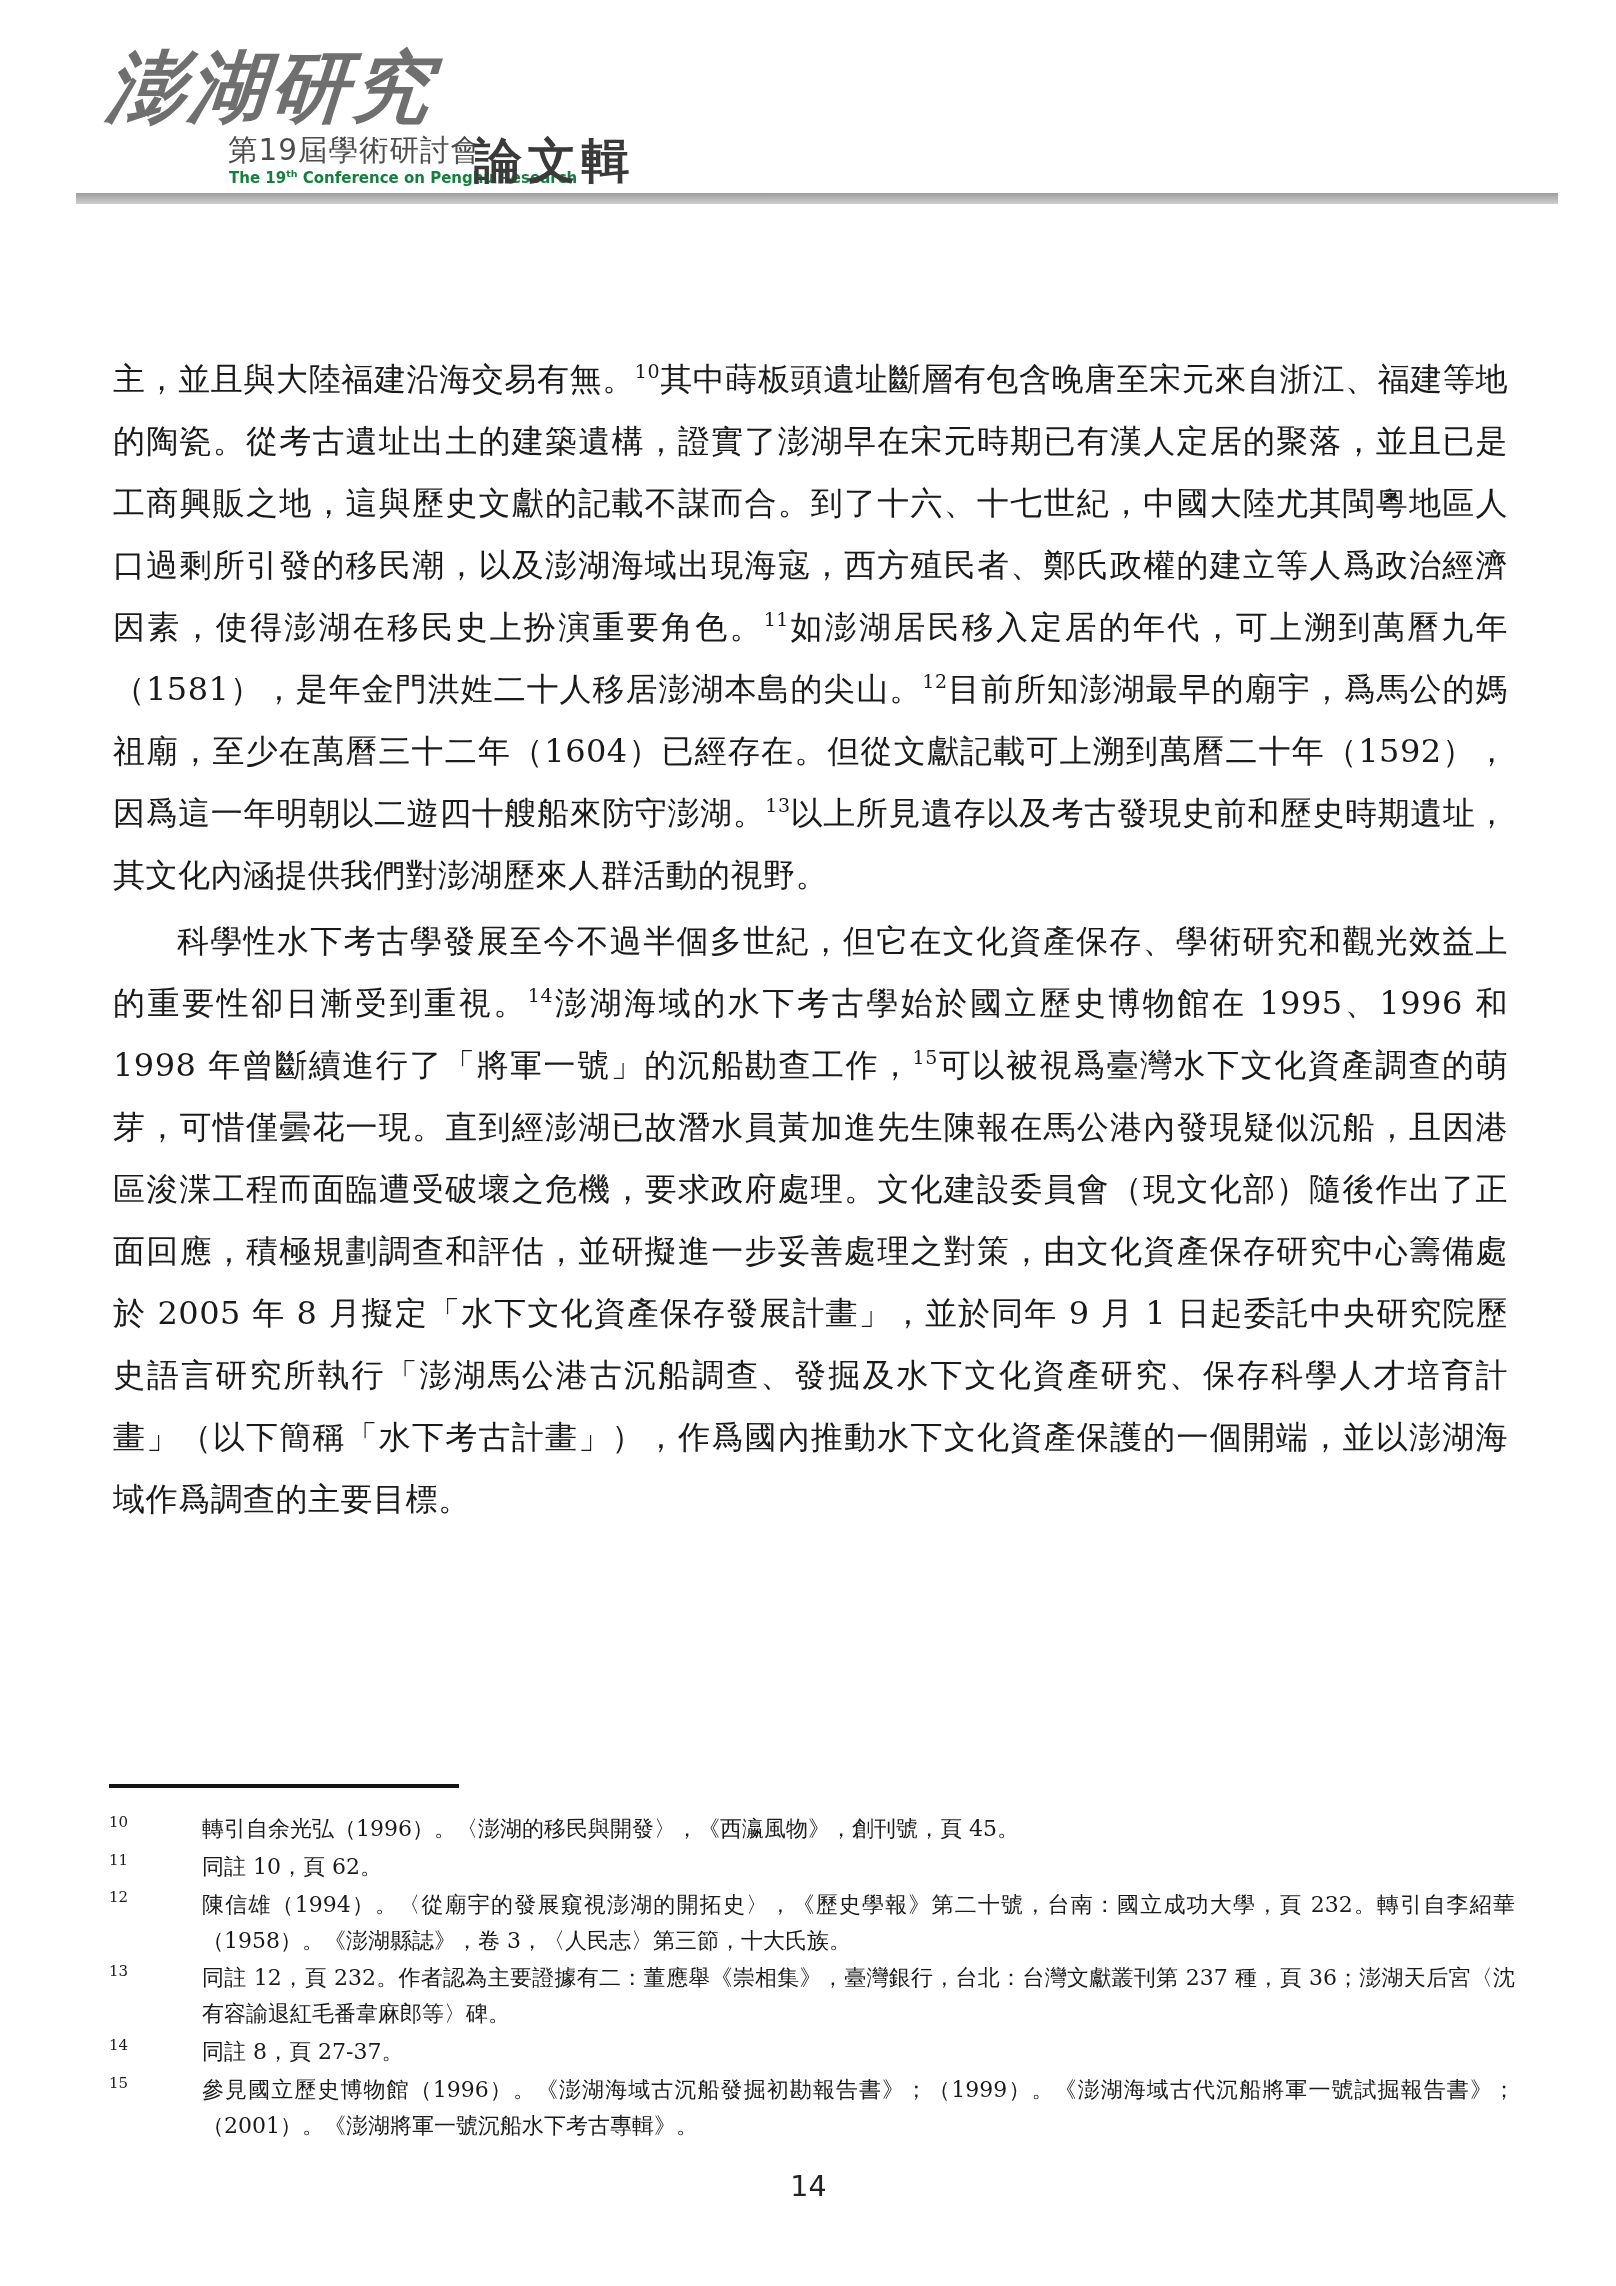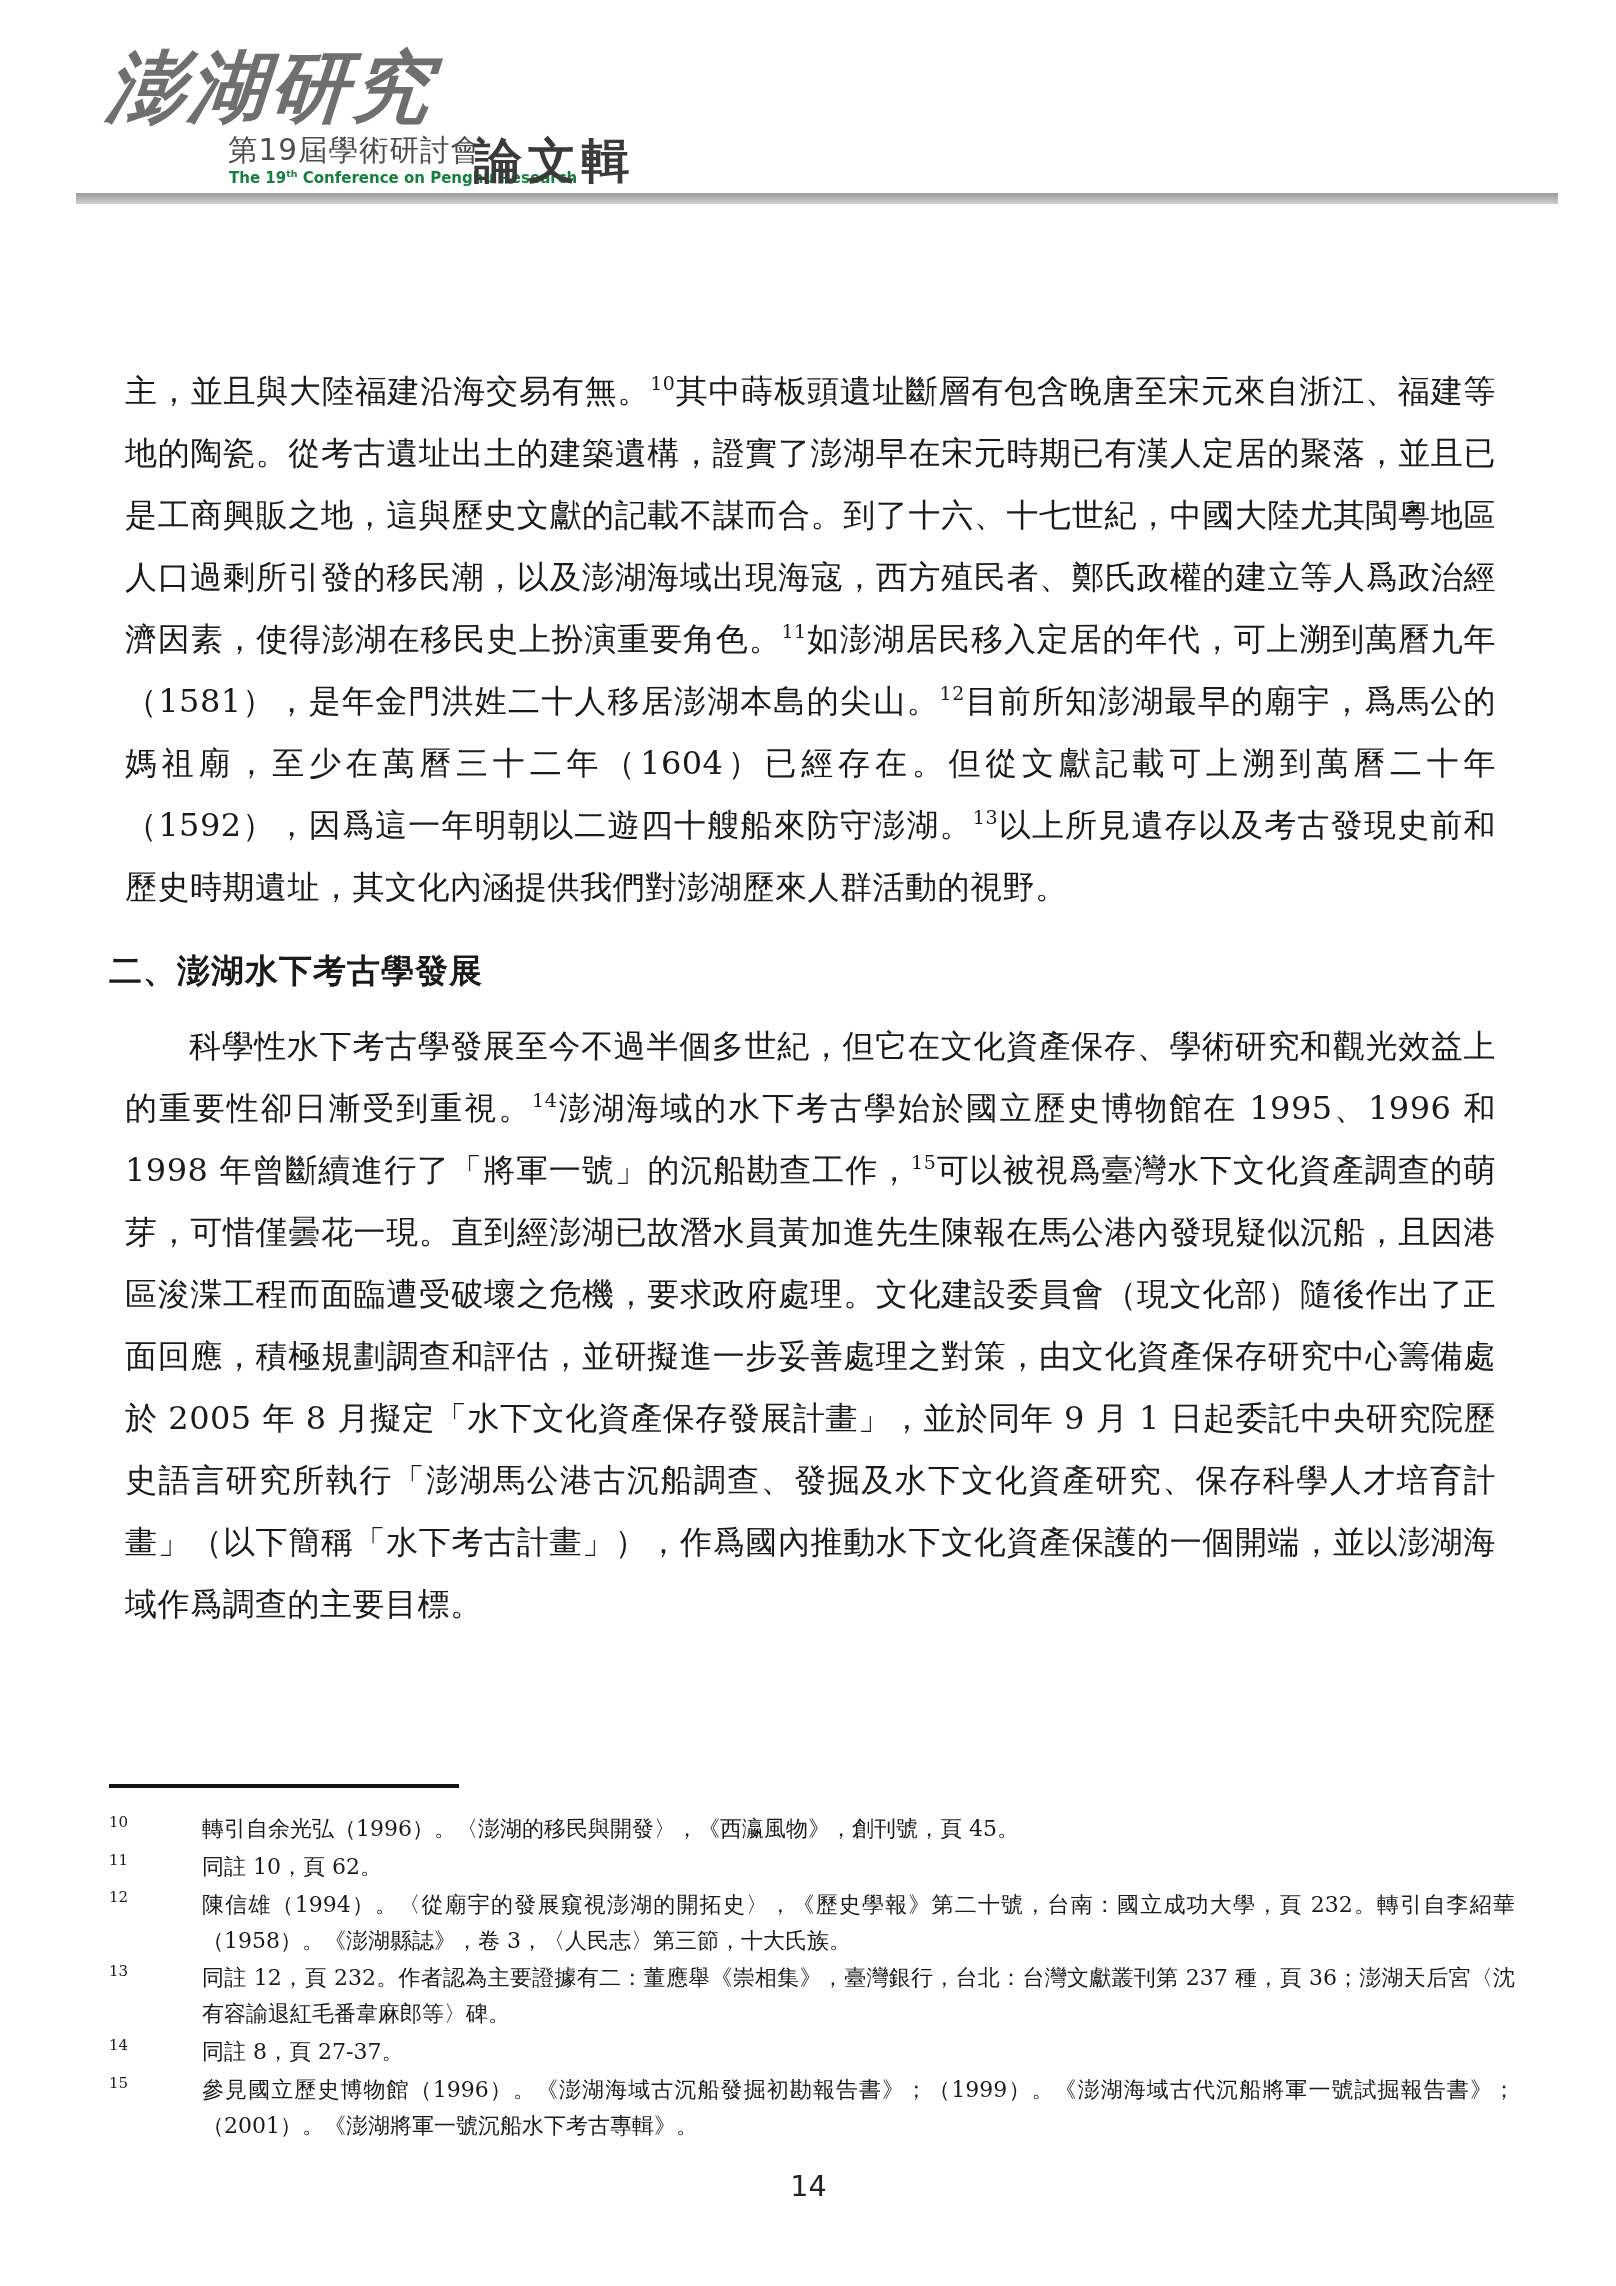--- a/index.html
+++ b/index.html
@@ -55,21 +55,21 @@
   }
 
   
   .body-text {
     position: absolute; left: 109px; top: 344px; width: 1403px;
   }
   .para {
     font-size: 32px; line-height: 62px;
     text-align: justify;
     letter-spacing: 0.5px;
-    margin: 16px;
+    margin: 4px;
   }
   .para.indent { text-indent: 2em; }
   .para sup {
     font-size: 19px; line-height: 0; vertical-align: super;
   }
   .section-heading {
     font-size: 33px; font-weight: bold;
     margin: 31px 0 21px 0;
     letter-spacing: 1px;
   }
@@ -110,21 +110,20 @@
   <div class="header">
     <div class="logo-calligraphy">澎湖研究</div>
     <div class="conf-title">第19屆學術研討會</div>
     <div class="conf-en"><span>The 19</span><sup>th</sup><span> Conference on Penghu Research</span></div>
     <div class="proceedings">論文輯</div>
     <div class="header-bar"></div>
   </div>
 
   <div class="body-text">
     <p class="para">主，並且與大陸福建沿海交易有無。<sup>10</sup>其中蒔板頭遺址斷層有包含晚唐至宋元來自浙江、福建等地的陶瓷。從考古遺址出土的建築遺構，證實了澎湖早在宋元時期已有漢人定居的聚落，並且已是工商興販之地，這與歷史文獻的記載不謀而合。到了十六、十七世紀，中國大陸尤其閩粵地區人口過剩所引發的移民潮，以及澎湖海域出現海寇，西方殖民者、鄭氏政權的建立等人爲政治經濟因素，使得澎湖在移民史上扮演重要角色。<sup>11</sup>如澎湖居民移入定居的年代，可上溯到萬曆九年（1581），是年金門洪姓二十人移居澎湖本島的尖山。<sup>12</sup>目前所知澎湖最早的廟宇，爲馬公的媽祖廟，至少在萬曆三十二年（1604）已經存在。但從文獻記載可上溯到萬曆二十年（1592），因爲這一年明朝以二遊四十艘船來防守澎湖。<sup>13</sup>以上所見遺存以及考古發現史前和歷史時期遺址，其文化內涵提供我們對澎湖歷來人群活動的視野。</p>
-    <div class="section-heading">二、澎湖水下考古學發展</div>
     <p class="para indent">科學性水下考古學發展至今不過半個多世紀，但它在文化資產保存、學術研究和觀光效益上的重要性卻日漸受到重視。<sup>14</sup>澎湖海域的水下考古學始於國立歷史博物館在 1995、1996 和 1998 年曾斷續進行了「將軍一號」的沉船勘查工作，<sup>15</sup>可以被視爲臺灣水下文化資產調查的萌芽，可惜僅曇花一現。直到經澎湖已故潛水員黃加進先生陳報在馬公港內發現疑似沉船，且因港區浚渫工程而面臨遭受破壞之危機，要求政府處理。文化建設委員會（現文化部）隨後作出了正面回應，積極規劃調查和評估，並研擬進一步妥善處理之對策，由文化資產保存研究中心籌備處於 2005 年 8 月擬定「水下文化資產保存發展計畫」，並於同年 9 月 1 日起委託中央研究院歷史語言研究所執行「澎湖馬公港古沉船調查、發掘及水下文化資產研究、保存科學人才培育計畫」（以下簡稱「水下考古計畫」），作爲國內推動水下文化資產保護的一個開端，並以澎湖海域作爲調查的主要目標。</p>
   </div>
 
   <div class="footnote-area">
     <div class="footnote-rule"></div>
     <div>
         <div class="footnote">
           <div class="fn-num">10</div>
           <div class="fn-text">轉引自余光弘（1996）。〈澎湖的移民與開發〉，《西瀛風物》，創刊號，頁 45。</div>
         </div>

